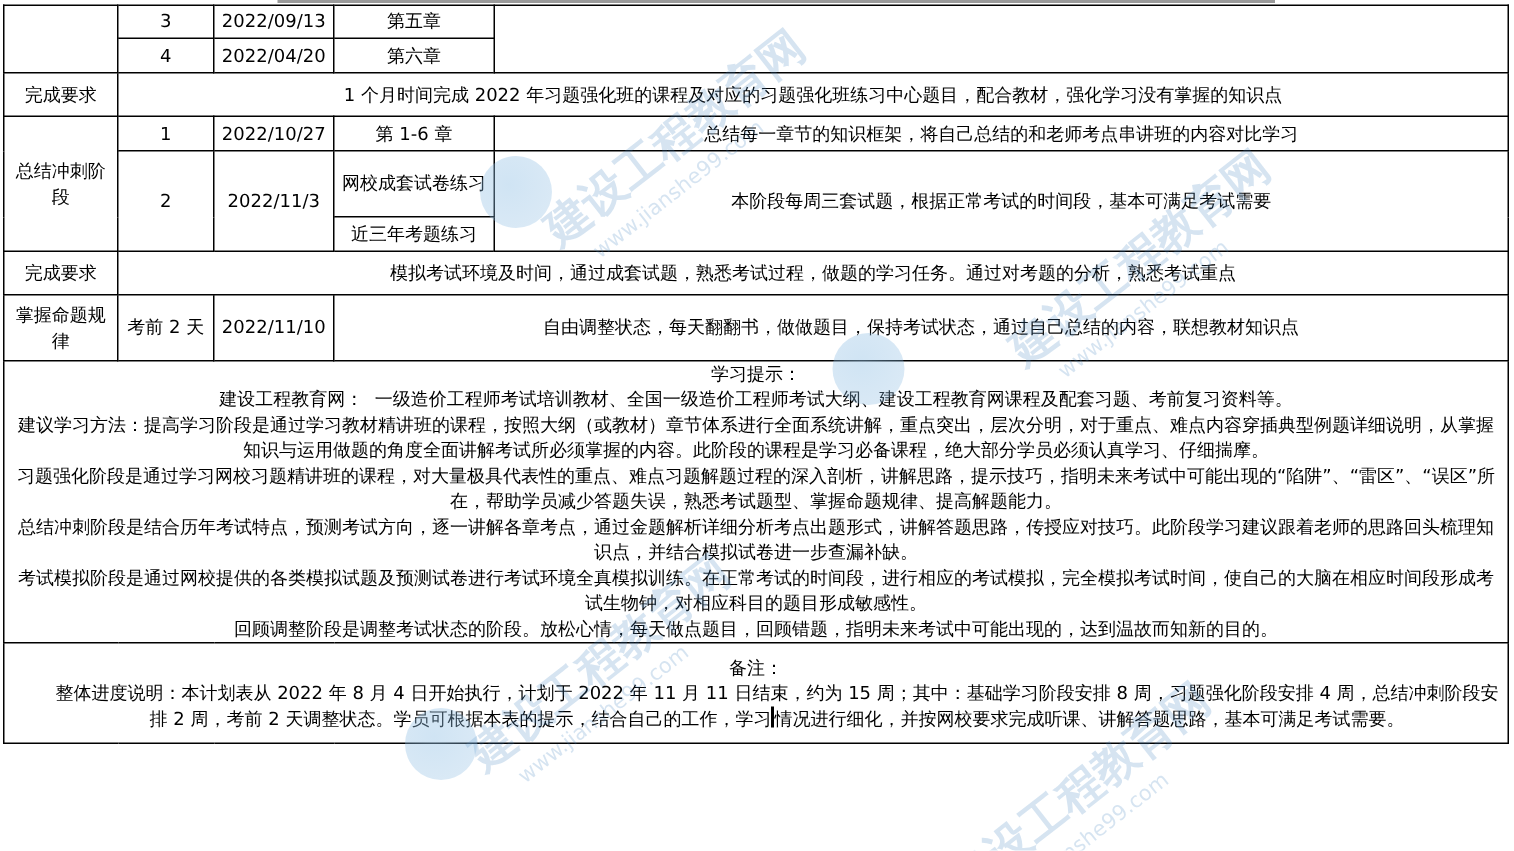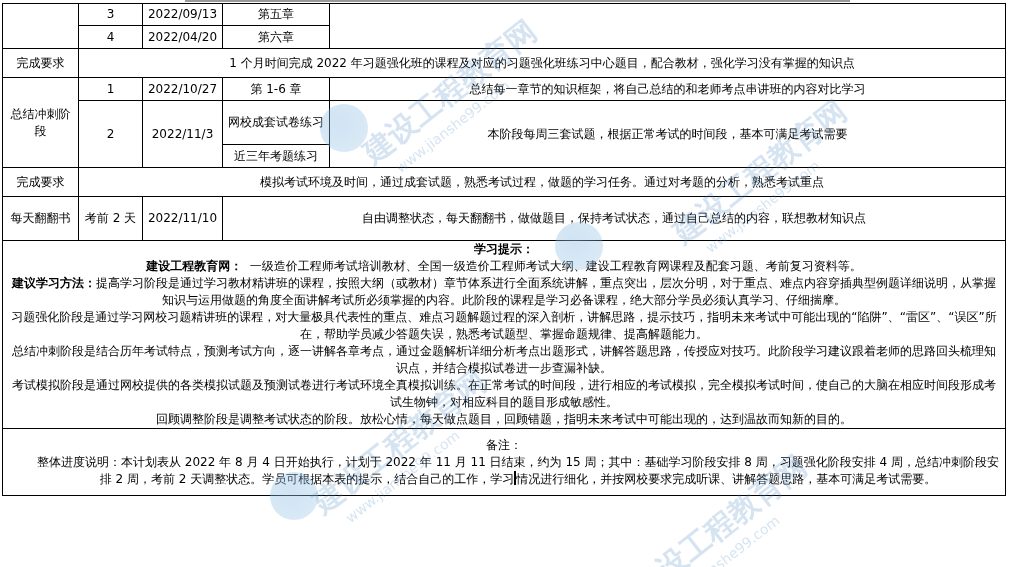--- a/index.html
+++ b/index.html
@@ -17,21 +17,21 @@
     border-collapse: collapse; table-layout: fixed;
     width: 1004px;
   }
   table.plan td {
     border: 1px solid #000; padding: 0 4px; text-align: center;
     vertical-align: middle; font-size: 12px; line-height: 17px;
     overflow: hidden;
   }
   td.tips { text-align: left; padding: 2px 2px; line-height: 21.2px; vertical-align: top; }
   td.notes { text-align: left; padding: 8px 2px 0 2px; line-height: 21px; vertical-align: top; height: 66px; }
-  .b { font-weight: bold; }
+  .b { font-weight: normal; }
   .indent { padding-left: 28px; }
   .watermark {
     position: absolute; pointer-events: none; color: rgba(70,130,190,0.22);
     transform: rotate(-38deg); font-weight: bold; font-size: 30px; white-space: nowrap;
   }
   .watermark .url { display: block; font-size: 14px; font-weight: normal; margin-left: 16px; }
   .wm-logo {
     position: absolute; width: 48px; height: 48px; border-radius: 50%;
     background: radial-gradient(circle at 40% 40%, rgba(150,195,230,0.45), rgba(120,175,220,0.25));
     pointer-events: none;
@@ -87,21 +87,21 @@
   <tr style="height:23px">
     <td>近三年考题练习</td>
   </tr>
 
   <tr style="height:29px">
     <td>完成要求</td>
     <td colspan="4">模拟考试环境及时间，通过成套试题，熟悉考试过程，做题的学习任务。通过对考题的分析，熟悉考试重点</td>
   </tr>
 
   <tr style="height:44px">
-    <td>每天翻翻书</td>
+    <td>掌握命题规律</td>
     <td>考前 2 天</td>
     <td>2022/11/10</td>
     <td colspan="2">自由调整状态，每天翻翻书，做做题目，保持考试状态，通过自己总结的内容，联想教材知识点</td>
   </tr>
 
   <tr>
     <td colspan="5" class="tips">
       <div class="b">学习提示：</div>
       <div><span class="b">建设工程教育网：</span><span style="white-space:pre">  一级造价工程师考试培训教材、全国一级造价工程师考试大纲、建设工程教育网课程及配套习题、考前复习资料等。</span></div>
       <div><span class="b">建议学习方法：</span><span>提高学习阶段是通过学习教材精讲班的课程，按照大纲（或教材）章节体系进行全面系统讲解，重点突出，层次分明，对于重点、难点内容穿插典型例题详细说明，从掌握知识与运用做题的角度全面讲解考试所必须掌握的内容。此阶段的课程是学习必备课程，绝大部分学员必须认真学习、仔细揣摩。</span></div>

